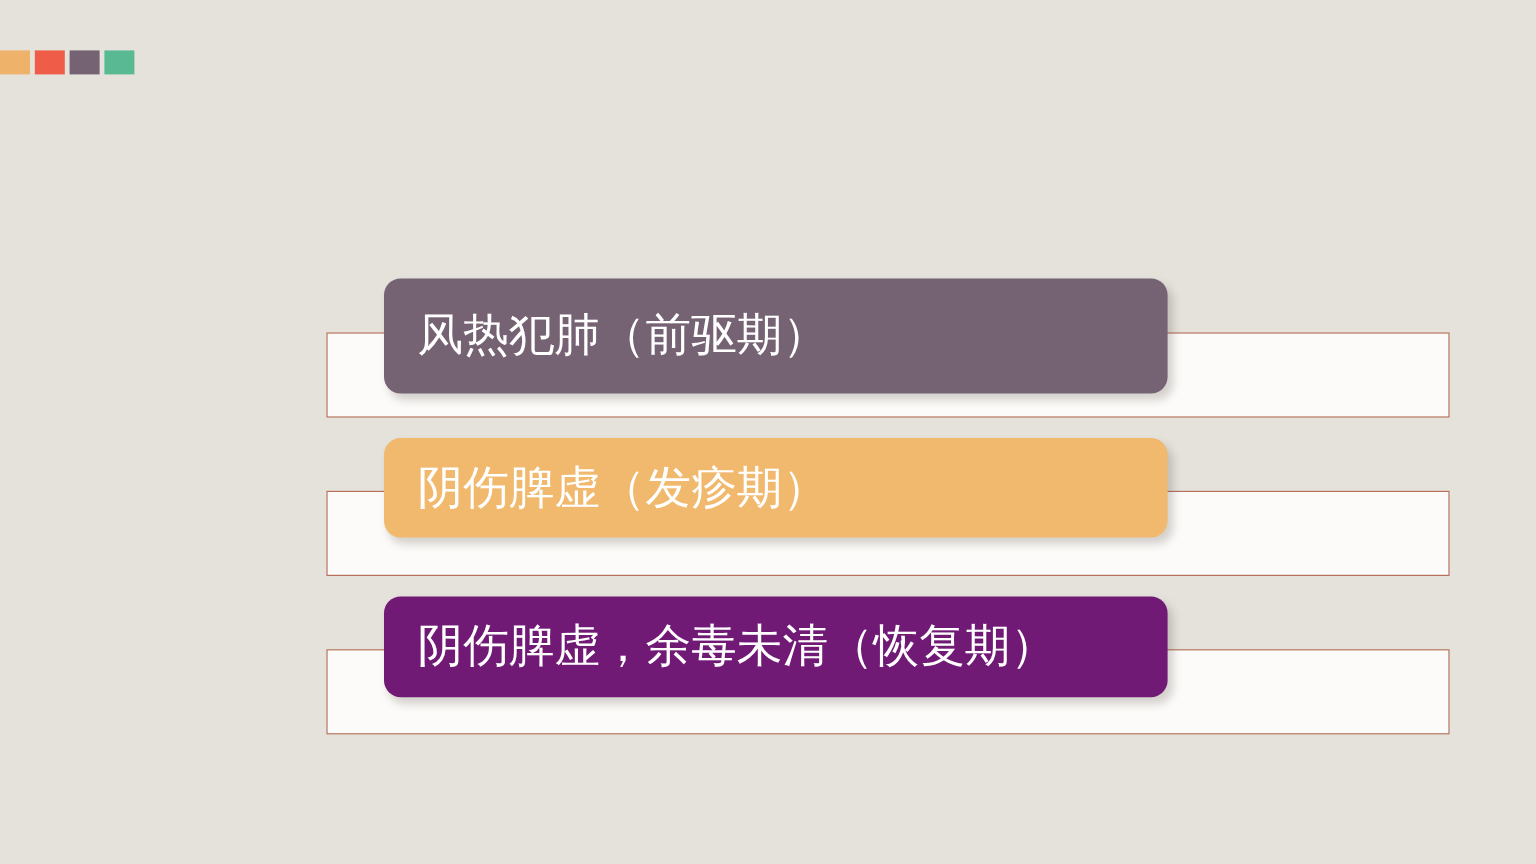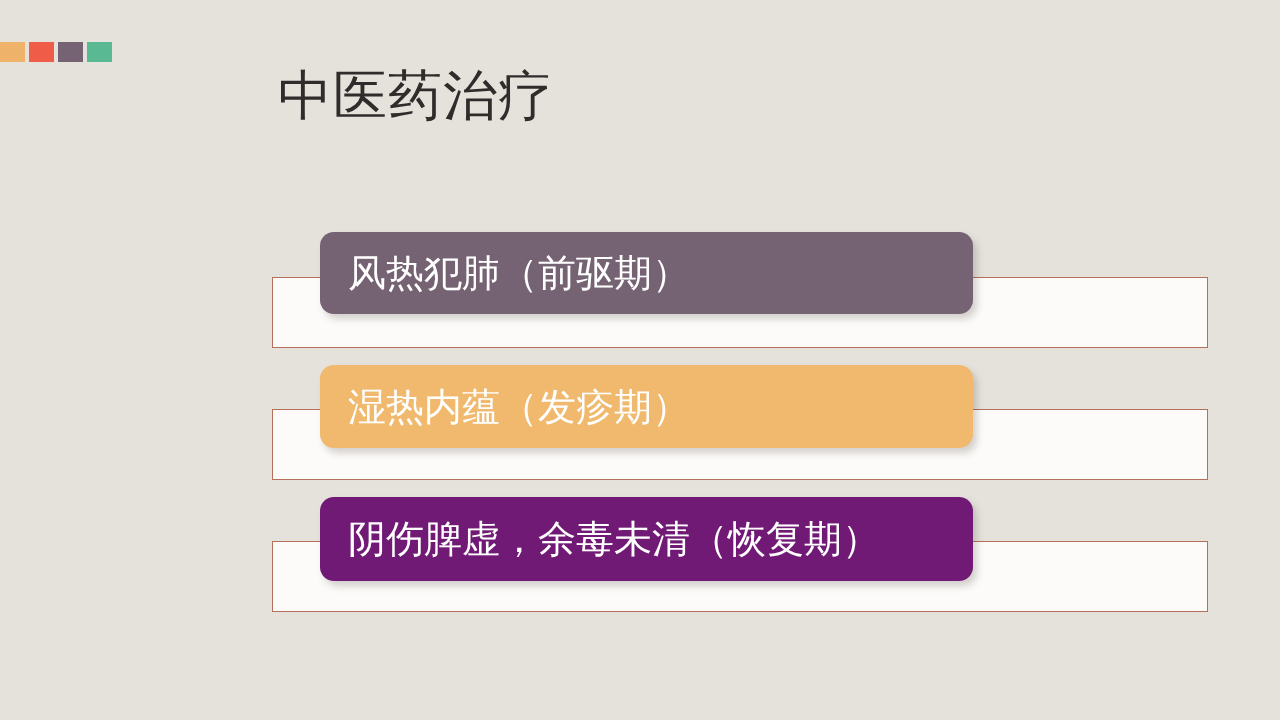--- a/index.html
+++ b/index.html
@@ -93,21 +93,21 @@
     color: #ffffff;
     font-size: 38px;
     line-height: 44px;
     padding-left: 28px;
     white-space: nowrap;
     font-weight: 400;
   }
 
   
   #row-1 .panel { top: 277px; height: 71px; }
-  #row-1 .chip  { top: 232px; height: 82px; }
+  #row-1 .chip  { top: 232px; height: 96px; }
 
   
   #row-2 .panel { top: 409px; height: 71px; }
   #row-2 .chip  { top: 365px; height: 83px; }
 
   
   #row-3 .panel { top: 541px; height: 71px; }
   #row-3 .chip  { top: 497px; height: 84px; }
 </style>
 </head>
@@ -115,39 +115,38 @@
 
 <div class="slide" style="background: rgb(229, 226, 220);">
 
   <div class="swatch-strip">
     <div class="swatch" style="background: rgb(239, 178, 107);"></div>
     <div class="swatch" style="background: rgb(239, 92, 71);"></div>
     <div class="swatch" style="background: rgb(117, 98, 114);"></div>
     <div class="swatch" style="background: rgb(89, 185, 147);"></div>
   </div>
 
-  <div class="slide-title" style="color: rgb(47, 44, 43);">中医药治疗</div>
 
   <div class="rows">
 
     <div class="row" id="row-1">
       <div class="panel" style="background: rgb(252, 251, 249); border-color: rgb(181, 112, 90);">
         <span></span>
       </div>
       <div class="chip" style="background: rgb(117, 98, 114);">
         <span class="chip-label" style="color: rgb(255, 255, 255);">风热犯肺（前驱期）</span>
       </div>
     </div>
 
     <div class="row" id="row-2">
       <div class="panel" style="background: rgb(252, 251, 249); border-color: rgb(181, 112, 90);">
         <span></span>
       </div>
       <div class="chip" style="background: rgb(240, 185, 110);">
-        <span class="chip-label" style="color: rgb(255, 255, 255);">湿热内蕴（发疹期）</span>
+        <span class="chip-label" style="color: rgb(255, 255, 255);">阴伤脾虚（发疹期）</span>
       </div>
     </div>
 
     <div class="row" id="row-3">
       <div class="panel" style="background: rgb(252, 251, 249); border-color: rgb(181, 112, 90);">
         <span></span>
       </div>
       <div class="chip" style="background: #701a75;">
         <span class="chip-label" style="color: rgb(255, 255, 255);">阴伤脾虚，余毒未清（恢复期）</span>
       </div>

